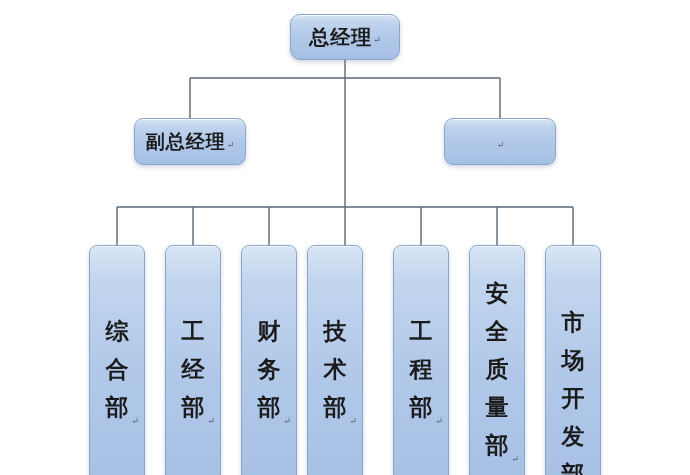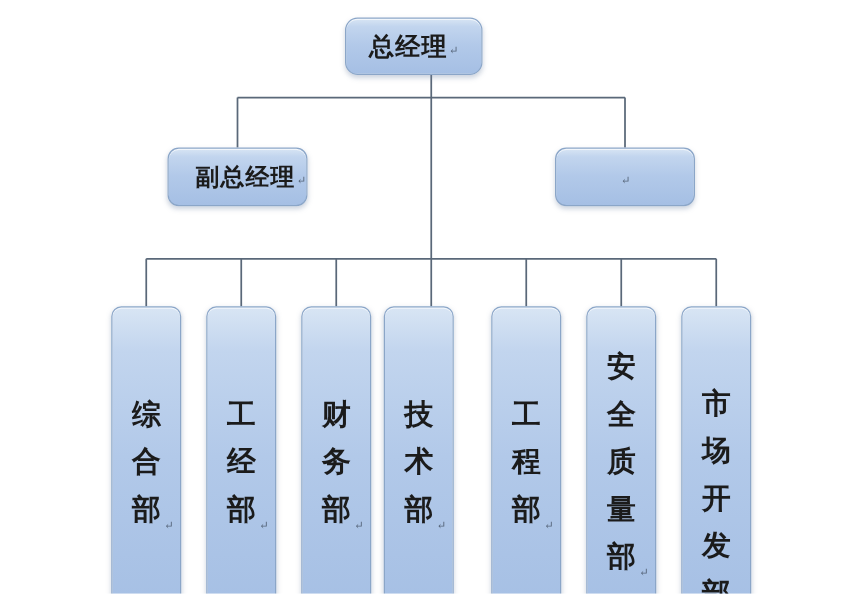--- a/index.html
+++ b/index.html
@@ -38,24 +38,24 @@
     background: linear-gradient(180deg, var(--fill-top) 0%, #c2d5ee 14%, var(--fill-mid) 48%, var(--fill-bot) 100%);
     border: 1px solid var(--box-border);
     border-radius: 9px;
     box-shadow: inset 0 1px 0 rgba(255,255,255,0.65), 0 2px 4px rgba(110,130,160,0.35);
     display: flex;
     align-items: center;
     justify-content: center;
     color: var(--text);
   }
   .box.root {
-    left: 276px; top: 14px; width: 110px; height: 46px;
+    left: 290px; top: 14px; width: 110px; height: 46px;
     border-radius: 10px;
   }
-  .box.l2a { left: 134px; top: 118px; width: 112px; height: 47px; justify-content: flex-end; }
+  .box.l2a { left: 134px; top: 118px; width: 112px; height: 47px; }
   .box.l2b { left: 444px; top: 118px; width: 112px; height: 47px; }
   .hlabel {
     font-size: 20px;
     font-weight: bold;
     letter-spacing: 1px;
     white-space: nowrap;
   }
   .box.l2a .hlabel, .box.l2b .hlabel { font-size: 19px; }
   .pmark {
     font-size: 9px;

